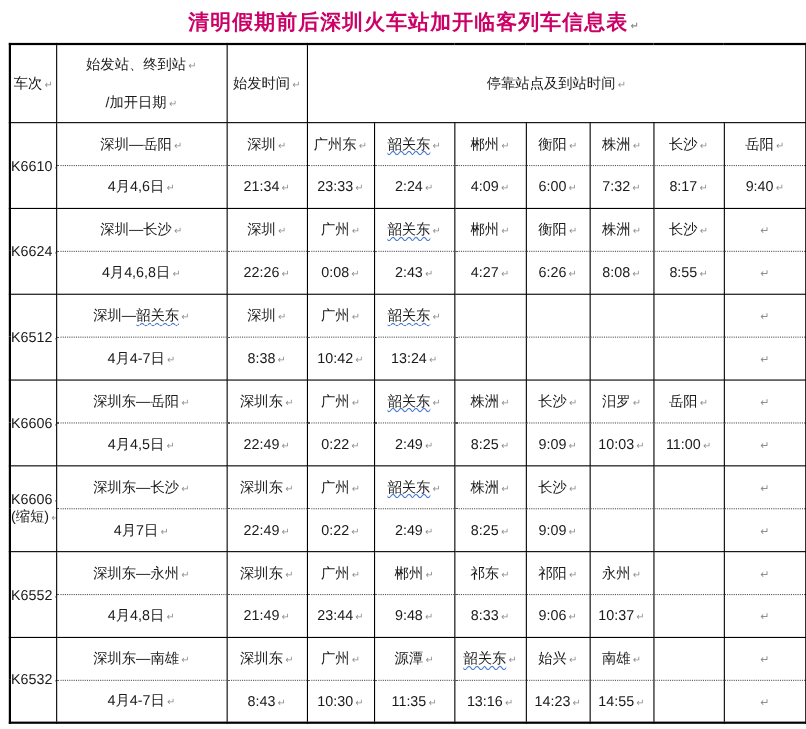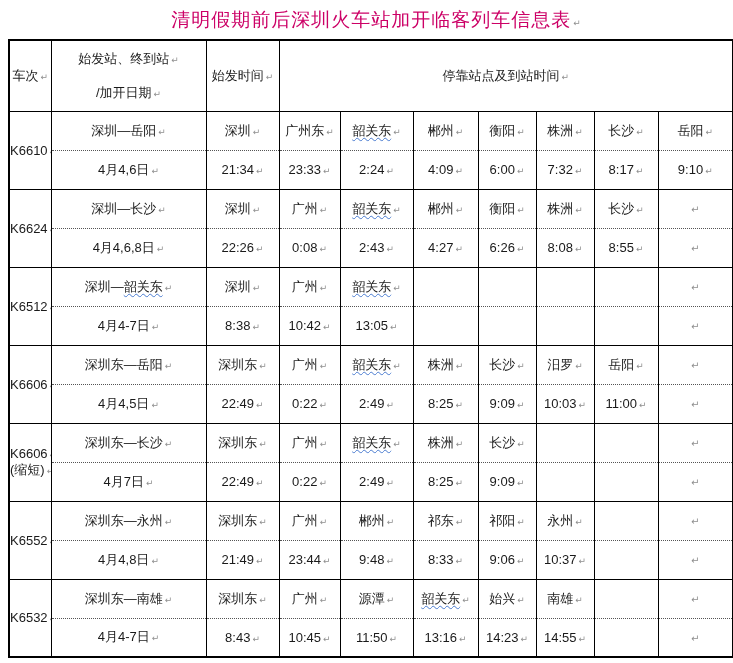--- a/index.html
+++ b/index.html
@@ -3,21 +3,21 @@
 <meta charset="utf-8">
 <style>
   html,body{margin:0;padding:0;}
   body{
     width:733px;height:663px;background:#ffffff;overflow:hidden;
     font-family:"Liberation Sans","DejaVu Sans",sans-serif;
     color:#1a1a1a;
   }
   .title{
     text-align:center;margin:7px 0 6px 0;
-    font-size:19px;font-weight:normal;letter-spacing:1px;
+    font-size:19px;font-weight:bold;letter-spacing:1px;
     white-space:nowrap;
     padding-left:20px;
   }
   table.timetable{
     border-collapse:collapse;table-layout:fixed;
     margin-left:8px;width:724px;
     border:2px solid #000;
   }
   td{
     border:1px solid #000;
@@ -92,21 +92,21 @@
       </tr>
       <tr class="r-times">
         <td><span>4月4,6日</span><span class="pm">↵</span></td>
         <td><span>21:34</span><span class="pm">↵</span></td>
         <td><span>23:33</span><span class="pm">↵</span></td>
         <td><span>2:24</span><span class="pm">↵</span></td>
         <td><span>4:09</span><span class="pm">↵</span></td>
         <td><span>6:00</span><span class="pm">↵</span></td>
         <td><span>7:32</span><span class="pm">↵</span></td>
         <td><span>8:17</span><span class="pm">↵</span></td>
-        <td><span>9:10</span><span class="pm">↵</span></td>
+        <td><span>9:40</span><span class="pm">↵</span></td>
       </tr>
       <tr class="r-names">
         <td rowspan="2" class="train">
           <div><span>K6624</span><span class="pm">↵</span></div>
         </td>
         <td><span>深圳—长沙</span><span class="pm">↵</span></td>
         <td><span>深圳</span><span class="pm">↵</span></td>
         <td><span>广州</span><span class="pm">↵</span></td>
         <td><span class="wavy" style="text-decoration-color: rgb(74, 123, 208);">韶关东</span><span class="pm">↵</span></td>
         <td><span>郴州</span><span class="pm">↵</span></td>
@@ -137,21 +137,21 @@
         <td></td>
         <td></td>
         <td></td>
         <td></td>
         <td><span class="pm-solo">↵</span></td>
       </tr>
       <tr class="r-times">
         <td><span>4月4-7日</span><span class="pm">↵</span></td>
         <td><span>8:38</span><span class="pm">↵</span></td>
         <td><span>10:42</span><span class="pm">↵</span></td>
-        <td><span>13:05</span><span class="pm">↵</span></td>
+        <td><span>13:24</span><span class="pm">↵</span></td>
         <td></td>
         <td></td>
         <td></td>
         <td></td>
         <td><span class="pm-solo">↵</span></td>
       </tr>
       <tr class="r-names">
         <td rowspan="2" class="train">
           <div><span>K6606</span><span class="pm">↵</span></div>
         </td>
@@ -237,22 +237,22 @@
         <td><span>源潭</span><span class="pm">↵</span></td>
         <td><span class="wavy" style="text-decoration-color: rgb(74, 123, 208);">韶关东</span><span class="pm">↵</span></td>
         <td><span>始兴</span><span class="pm">↵</span></td>
         <td><span>南雄</span><span class="pm">↵</span></td>
         <td></td>
         <td><span class="pm-solo">↵</span></td>
       </tr>
       <tr class="r-times">
         <td><span>4月4-7日</span><span class="pm">↵</span></td>
         <td><span>8:43</span><span class="pm">↵</span></td>
-        <td><span>10:45</span><span class="pm">↵</span></td>
-        <td><span>11:50</span><span class="pm">↵</span></td>
+        <td><span>10:30</span><span class="pm">↵</span></td>
+        <td><span>11:35</span><span class="pm">↵</span></td>
         <td><span>13:16</span><span class="pm">↵</span></td>
         <td><span>14:23</span><span class="pm">↵</span></td>
         <td><span>14:55</span><span class="pm">↵</span></td>
         <td></td>
         <td><span class="pm-solo">↵</span></td>
       </tr>
     </tbody>
 </table>
 
 </body></html>

